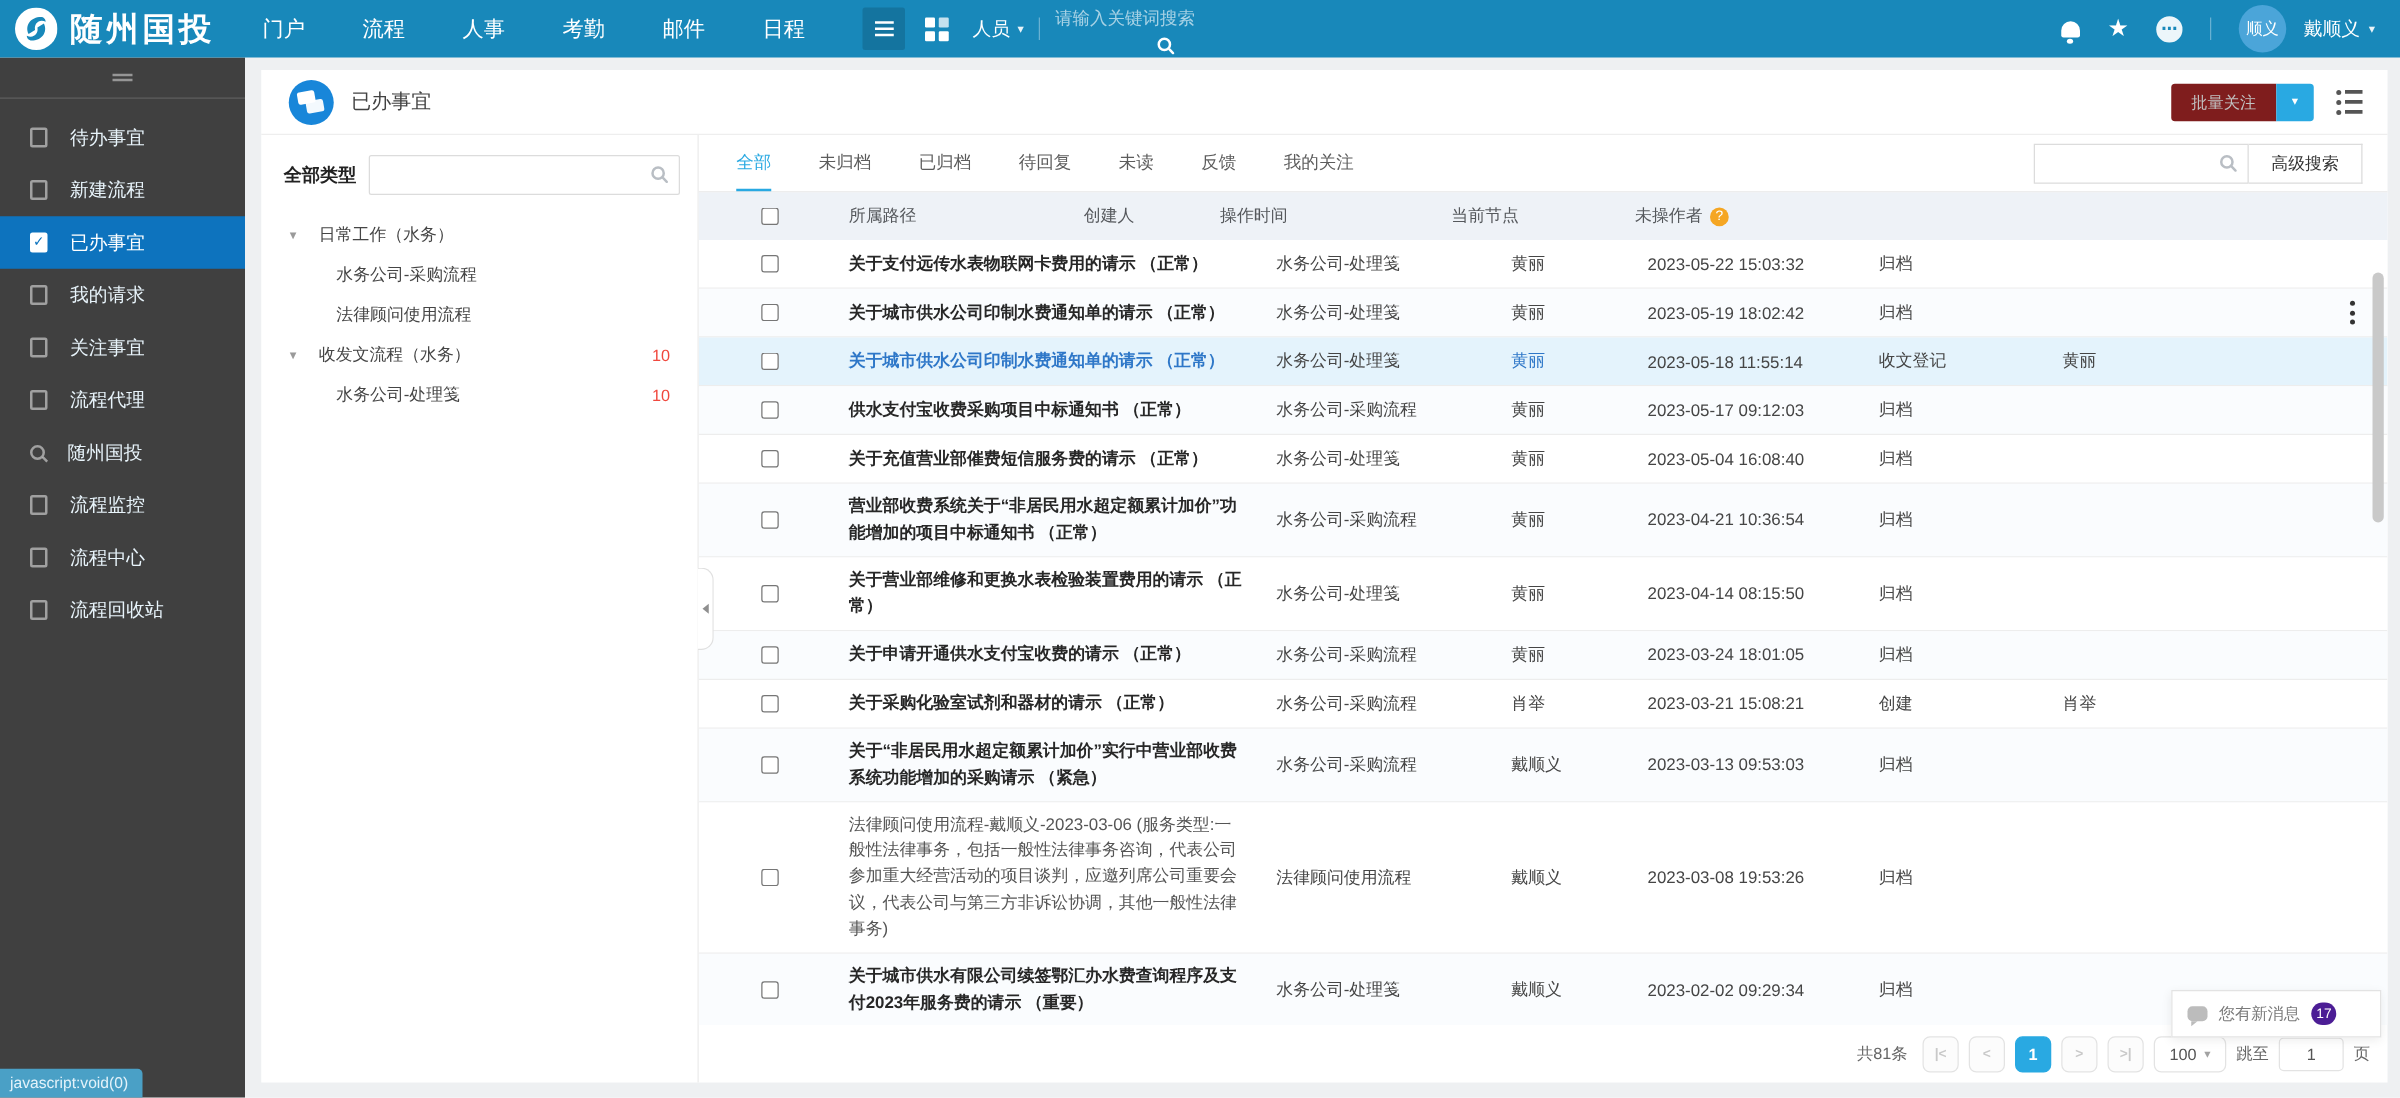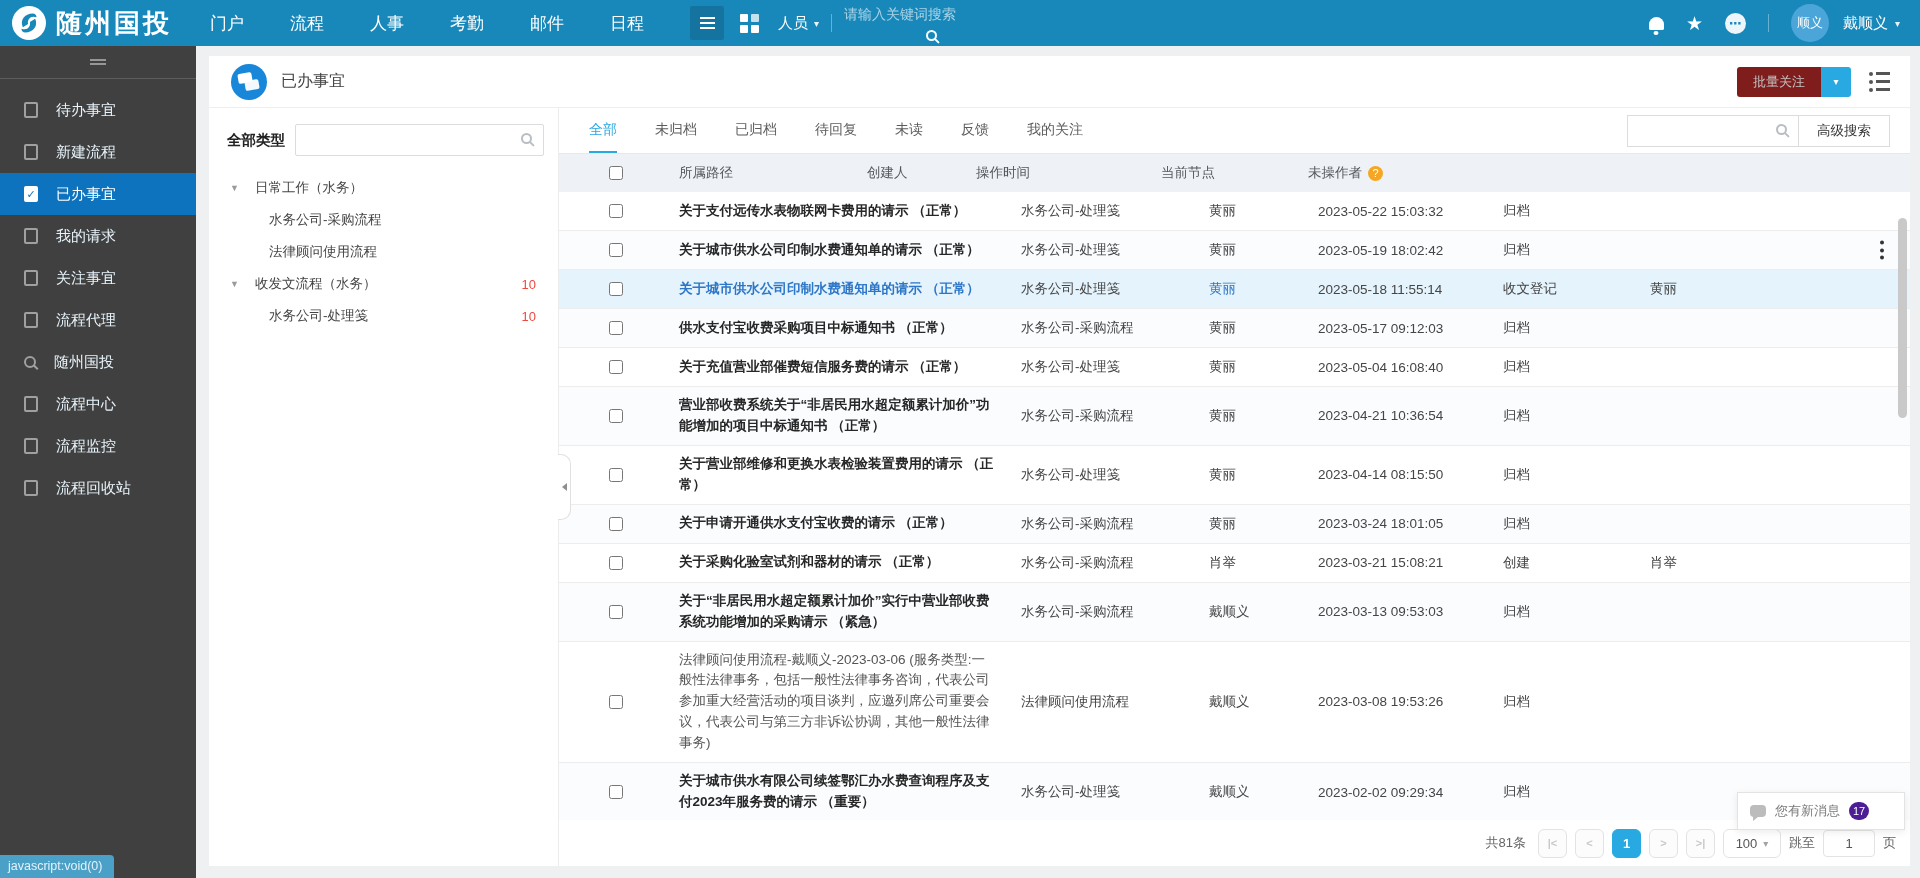--- a/index.html
+++ b/index.html
@@ -265,27 +265,27 @@
         <span class="ic" data-icon="agent-icon"></span>
         <span>流程代理</span>
       </div>
 
       <div class="side-item">
         <span class="ic" data-icon="search-icon"></span>
         <span>随州国投</span>
       </div>
 
       <div class="side-item">
+        <span class="ic" data-icon="monitor-icon"></span>
+        <span>流程监控</span>
+      </div>
+
+      <div class="side-item">
         <span class="ic" data-icon="flow-center-icon"></span>
         <span>流程中心</span>
-      </div>
-
-      <div class="side-item">
-        <span class="ic" data-icon="monitor-icon"></span>
-        <span>流程监控</span>
       </div>
 
       <div class="side-item">
         <span class="ic" data-icon="recycle-icon"></span>
         <span>流程回收站</span>
       </div>
     </div>
 </div>
 
 <div class="status-chip">javascript:void(0)</div>

